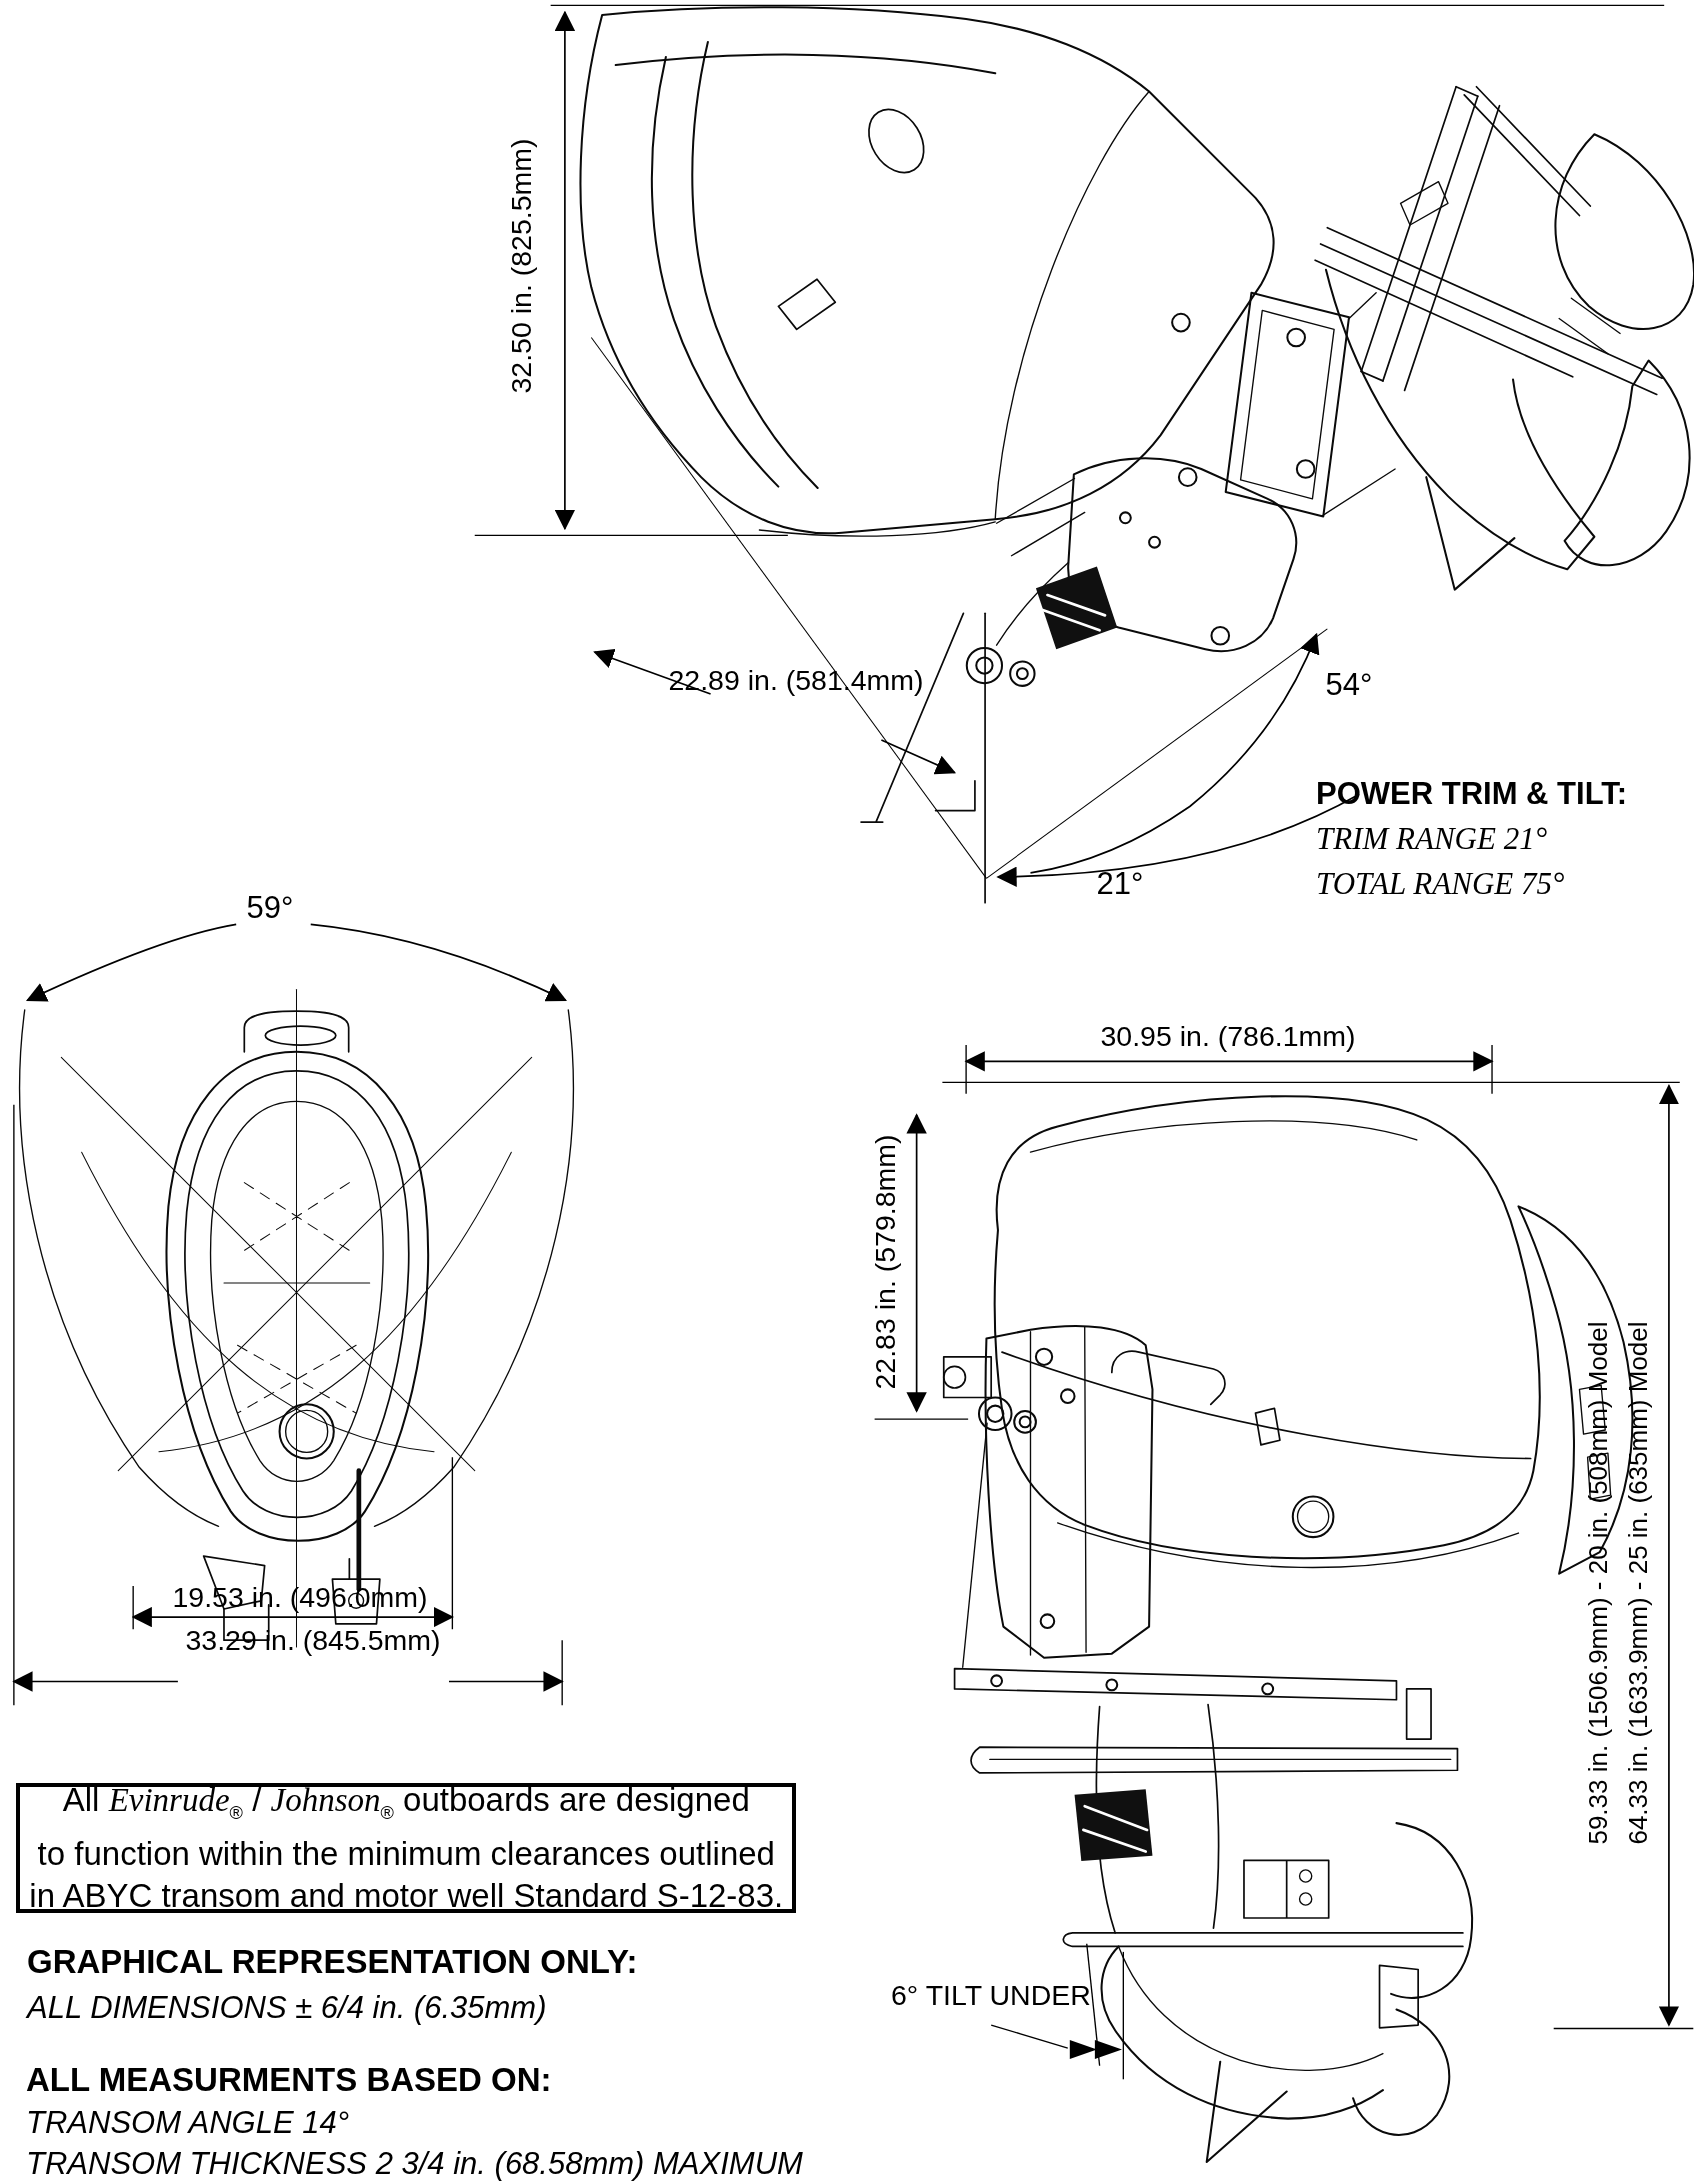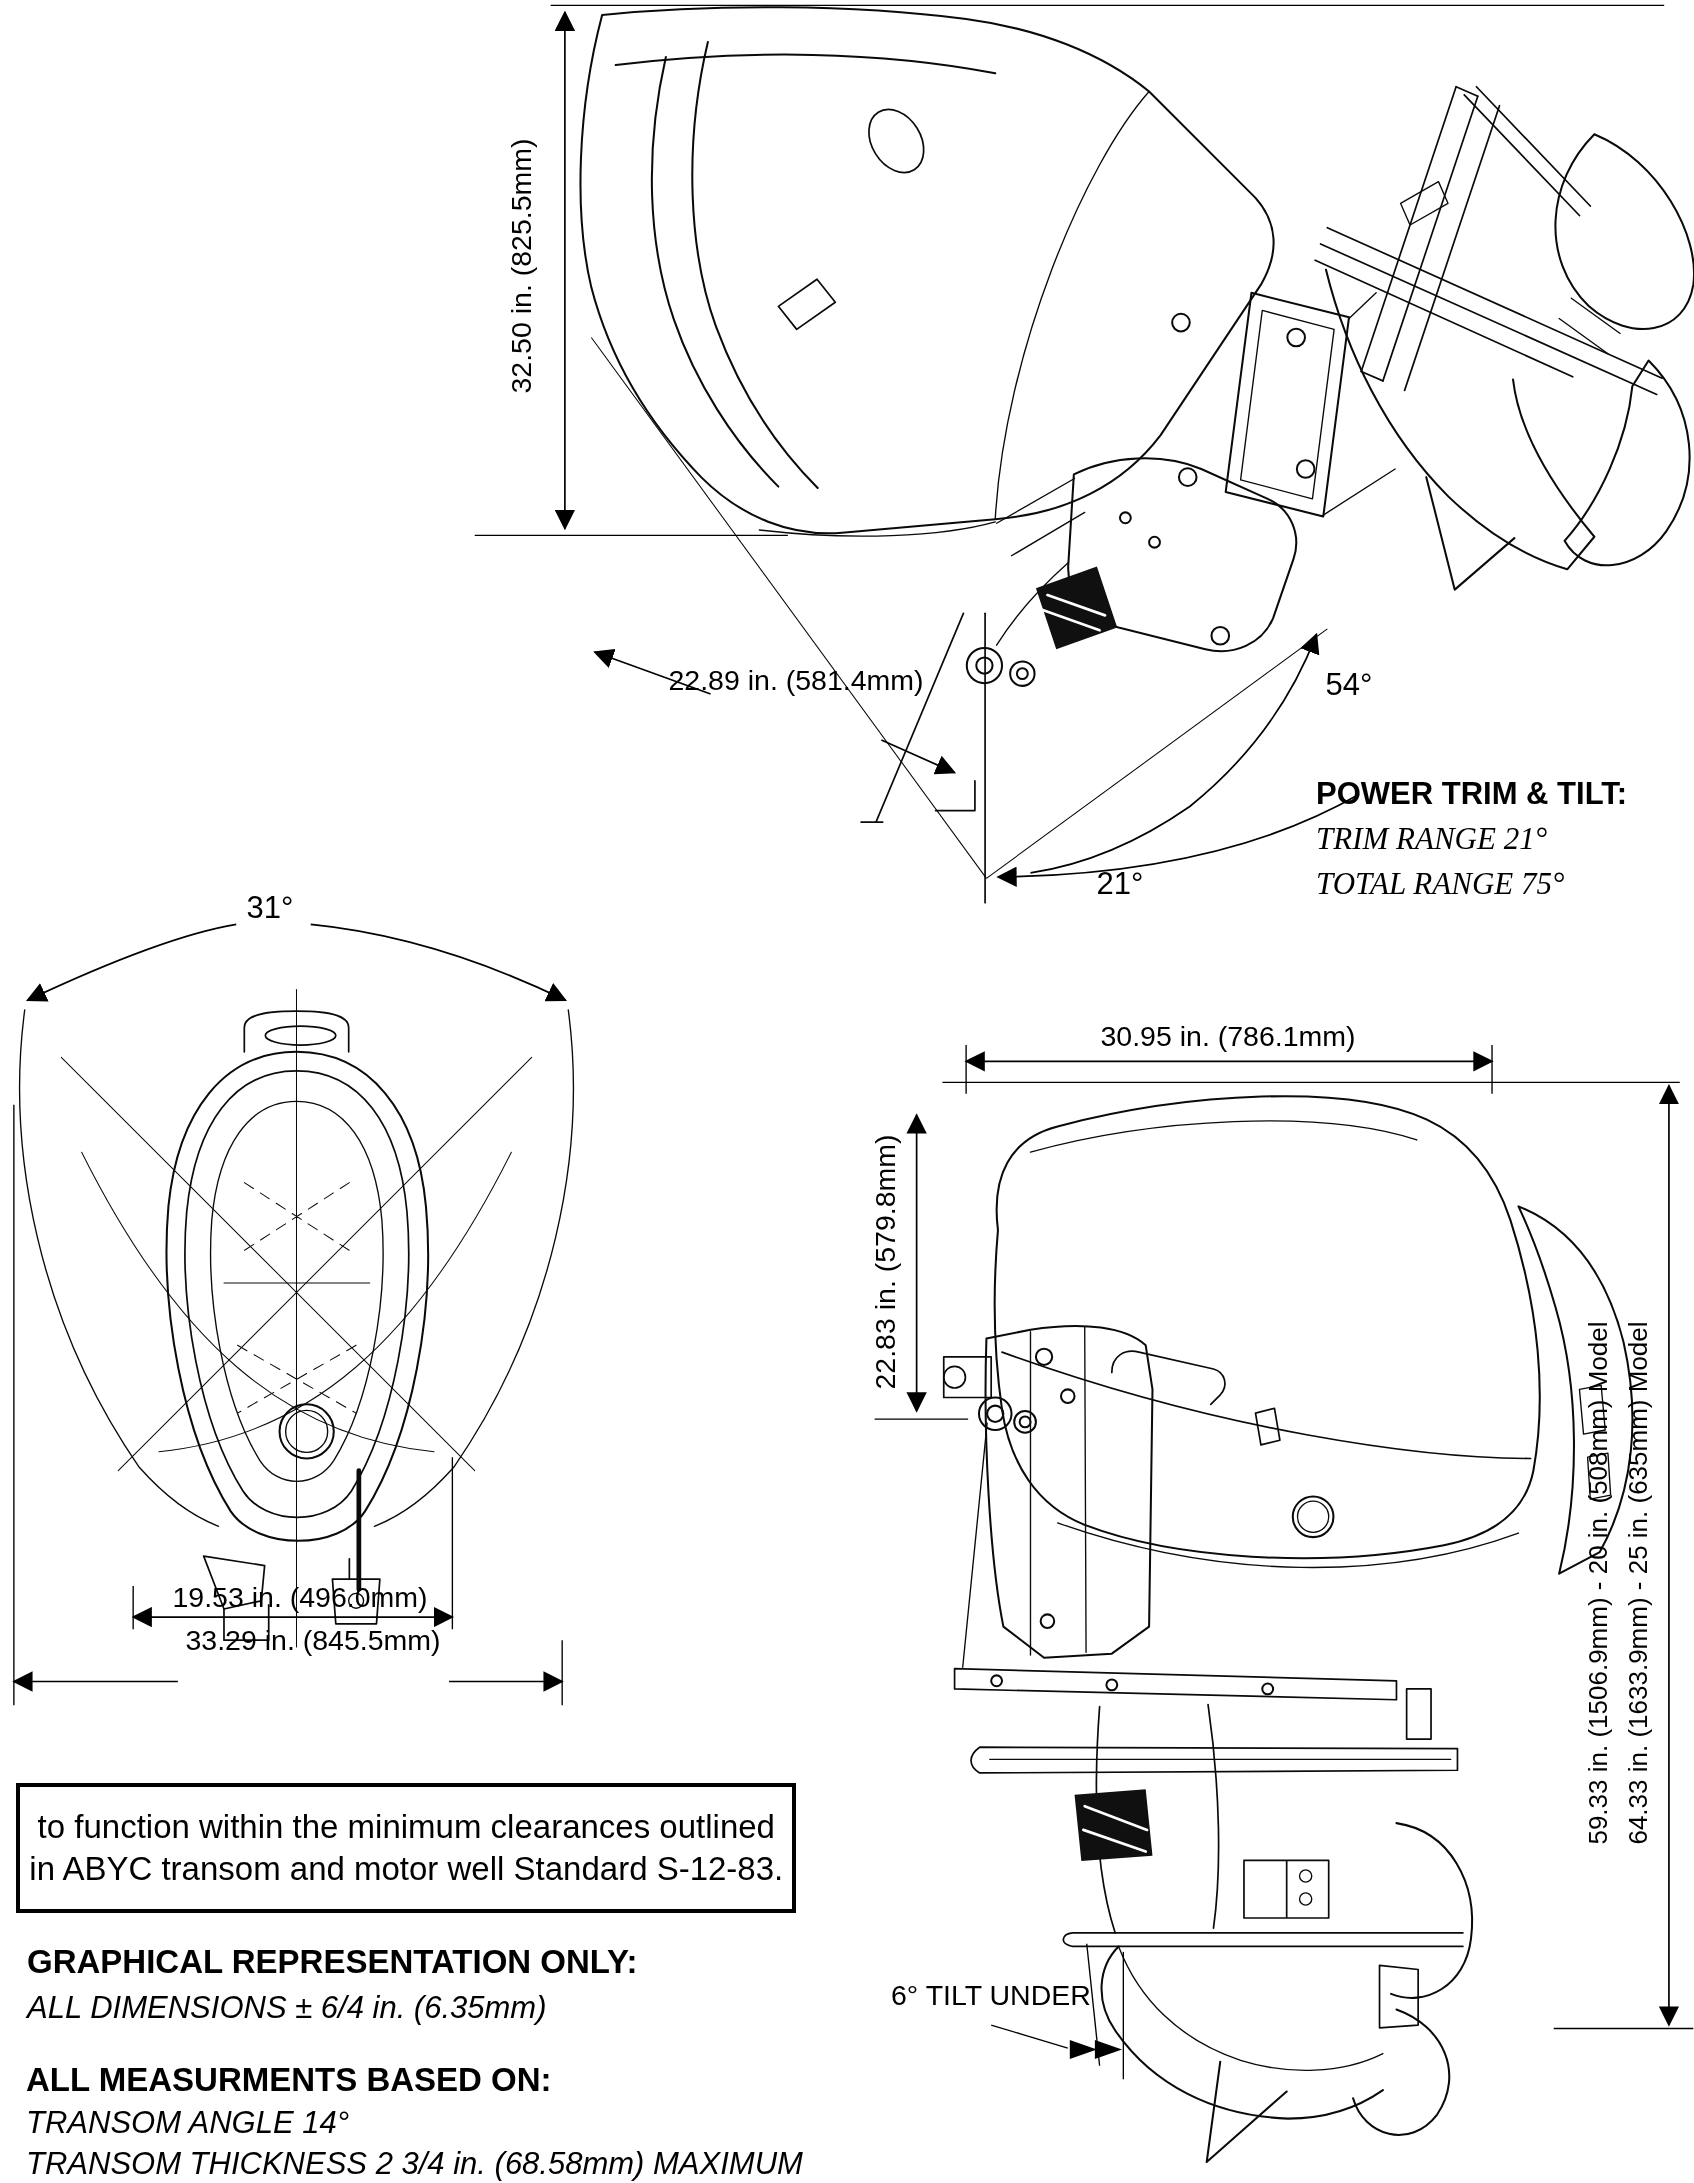--- a/index.html
+++ b/index.html
@@ -197,31 +197,32 @@
 <div class="lbl" style="left:796px;top:680px;">22.89 in. (581.4mm)</div>
 <div class="lbl big" style="left:1349px;top:685px;">54°</div>
 <div class="lbl big" style="left:1120px;top:884px;">21°</div>
 
 <div class="trim-note">
   <div class="bold">POWER TRIM &amp; TILT:</div>
   <div class="ital">TRIM RANGE 21°</div>
   <div class="ital">TOTAL RANGE 75°</div>
 </div>
 
-<div class="lbl big" style="left:270px;top:908px;">31°</div>
+<div class="lbl big" style="left:270px;top:908px;">59°</div>
 <div class="lbl" style="left:300px;top:1597px;">19.53 in. (496.0mm)</div>
 <div class="lbl" style="left:313px;top:1640px;">33.29 in. (845.5mm)</div>
 
 <div class="lbl" style="left:1228px;top:1036px;">30.95 in. (786.1mm)</div>
 <div class="lbl rot" style="left:885px;top:1262px;">22.83 in. (579.8mm)</div>
 <div class="lbl rot vert" style="left:1598px;top:1583px;">59.33 in. (1506.9mm) - 20 in. (508mm) Model</div>
 <div class="lbl rot vert" style="left:1638px;top:1583px;">64.33 in. (1633.9mm) - 25 in. (635mm) Model</div>
 <div class="lbl left" style="left:863px;top:1979px;margin-left:28px;">6° TILT UNDER</div>
 
 <div id="clearance-box">
+  <div><span>All </span><span class="ital">Evinrude</span><span class="reg">®</span><span> / </span><span class="ital">Johnson</span><span class="reg">®</span><span> outboards are designed</span></div>
   <div>to function within the minimum clearances outlined</div>
   <div>in ABYC transom and motor well Standard S-12-83.</div>
 </div>
 
 <div class="note-title" style="left:27px;top:1943px;">GRAPHICAL REPRESENTATION ONLY:</div>
 <div class="note-line" style="left:27px;top:1990px;">ALL DIMENSIONS ± 6/4 in. (6.35mm)</div>
 
 <div class="note-title" style="left:26px;top:2061px;">ALL MEASURMENTS BASED ON:</div>
 <div class="note-line" style="left:26px;top:2105px;">TRANSOM ANGLE 14°</div>
 <div class="note-line" style="left:26px;top:2146px;">TRANSOM THICKNESS 2 3/4 in. (68.58mm) MAXIMUM</div>

